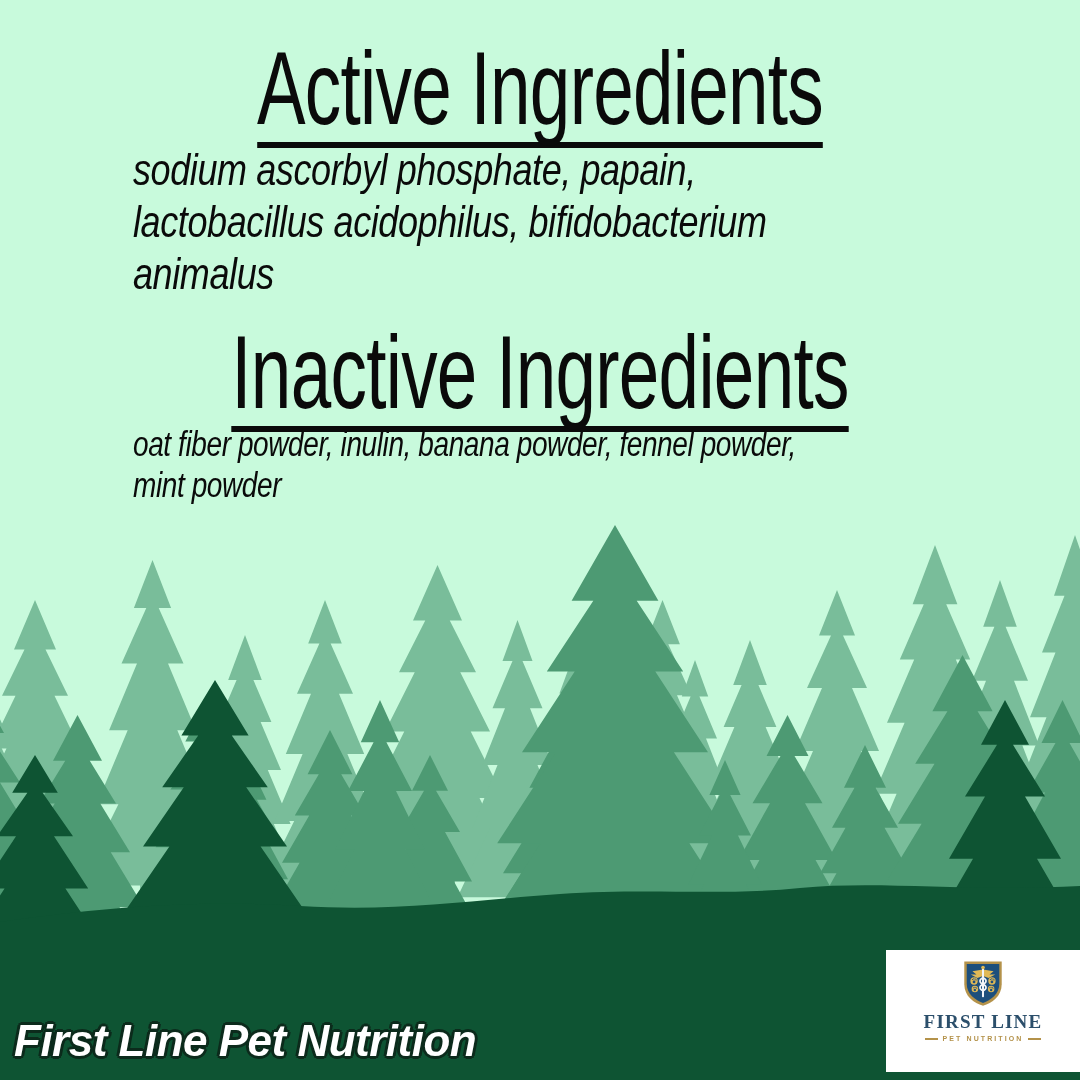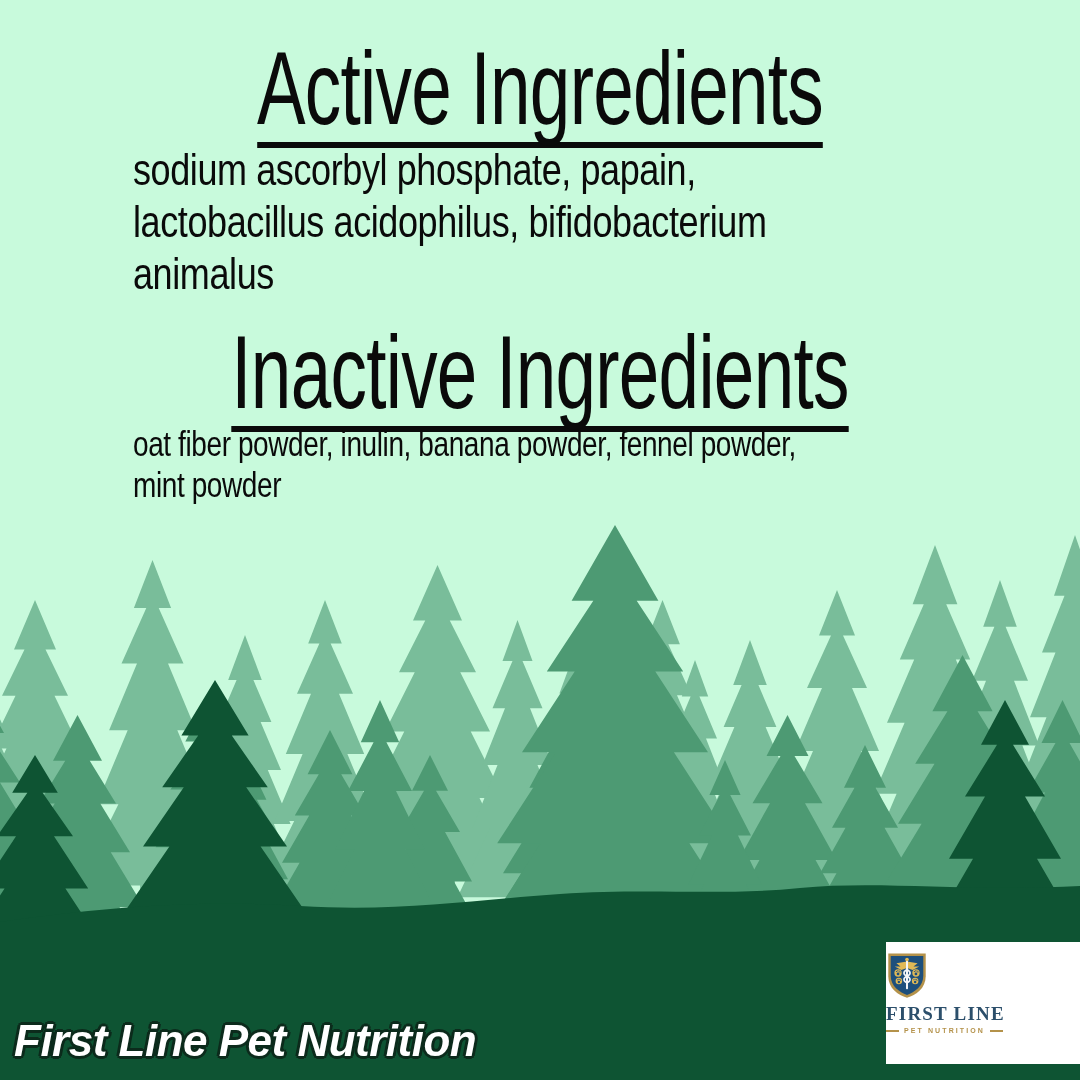--- a/index.html
+++ b/index.html
@@ -32,20 +32,21 @@
     display:inline-block;
     border-bottom:6px solid #0a0a0a;
     padding-bottom:2px;
   }
   #h-active{position:absolute;left:0;top:36px;width:1080px;font-size:104px;}
   #h-inactive{position:absolute;left:0;top:320px;width:1080px;font-size:104px;}
 
   .body-text{
     position:absolute;
     font-family:"Liberation Sans", sans-serif;
+    font-style:italic;
     font-weight:400;
     color:#0a0a0a;
     line-height:1.16;
     letter-spacing:-.5px;
     text-align:left;
   }
   #t-active{left:133px;top:144px;width:900px;font-size:45px;}
   #t-inactive{left:133px;top:424px;width:900px;font-size:35px;}
   .squish{display:inline-block;transform:scaleX(.80);transform-origin:left center;}
 
@@ -57,23 +58,23 @@
     color:#ffffff;letter-spacing:-.5px;white-space:nowrap;
     text-shadow:
       -2px -2px 0 #0c2b1c, 2px -2px 0 #0c2b1c,
       -2px  2px 0 #0c2b1c, 2px  2px 0 #0c2b1c,
        0px  3px 0 #0c2b1c, 3px 0px 0 #0c2b1c,
       -3px  0px 0 #0c2b1c, 0px -3px 0 #0c2b1c;
   }
 
   
   #logocard{
-    position:absolute;right:0;bottom:16px;width:194px;height:122px;
+    position:absolute;right:0;bottom:8px;width:194px;height:122px;
     background:#ffffff;z-index:10;
-    display:flex;flex-direction:column;align-items:flex-start;justify-content:flex-start;
+    display:flex;flex-direction:column;align-items:center;justify-content:flex-start;
     padding-top:9px;box-sizing:border-box;
   }
   #logo-shield{width:42px;height:48px;display:block;}
   #logo-wordmark{
     margin-top:5px;
     font-family:"Liberation Serif", serif;
     font-weight:700;font-size:19px;color:#2c4f6b;
     letter-spacing:1.2px;line-height:1;white-space:nowrap;
   }
   #logo-taglinerow{

